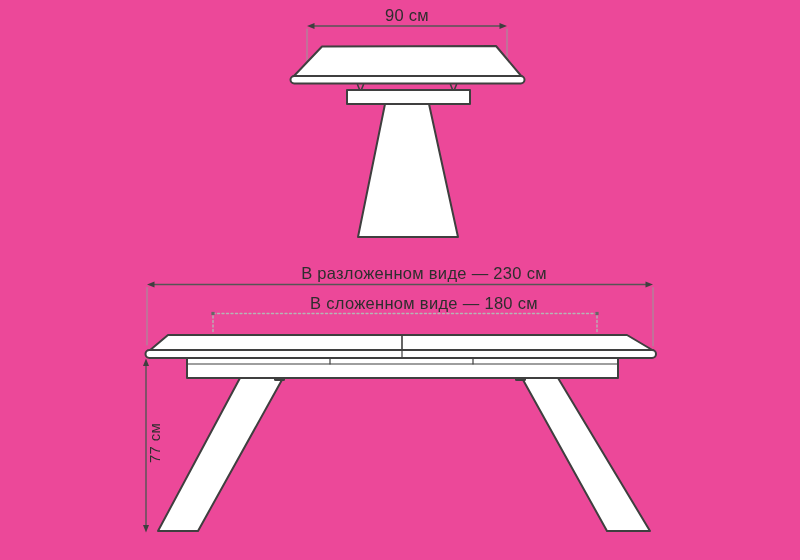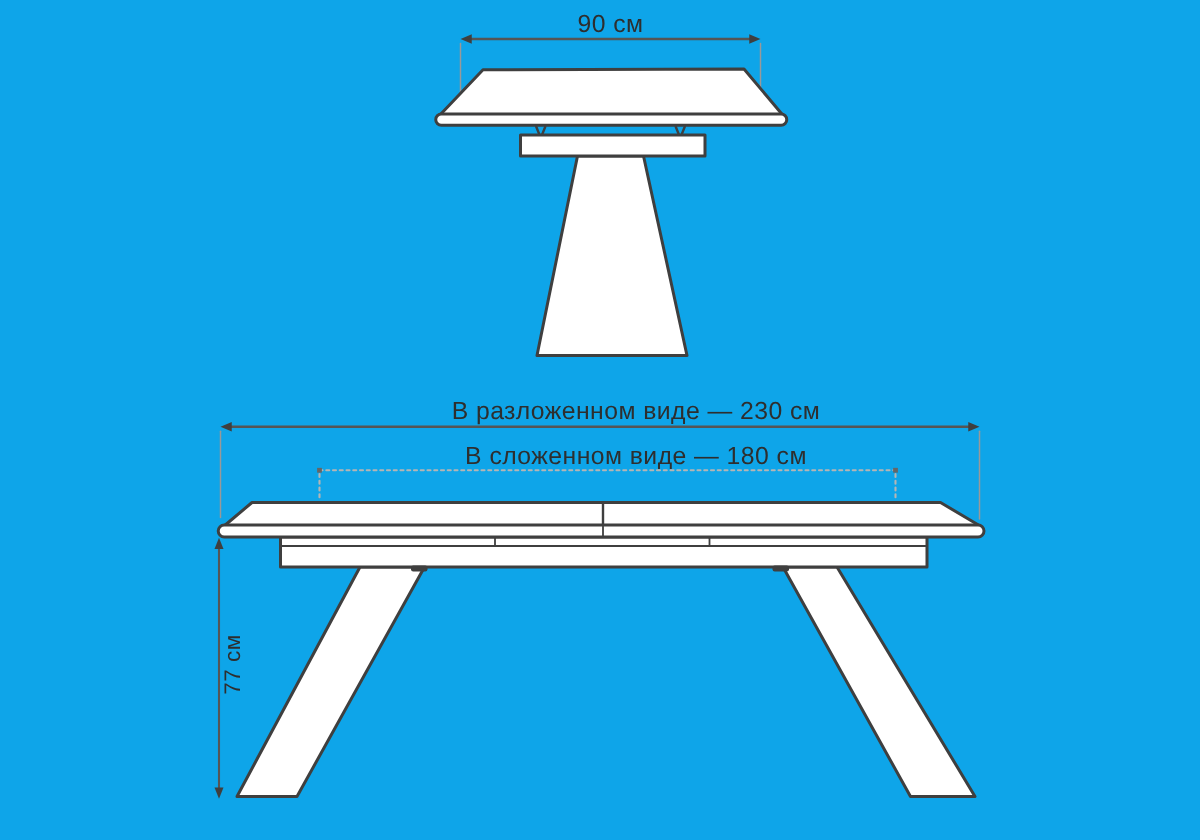--- a/index.html
+++ b/index.html
@@ -4,21 +4,21 @@
 <style>
   html, body {
     margin: 0;
     padding: 0;
     background: #ffffff;
   }
   .stage {
     position: relative;
     width: 800px;
     height: 560px;
-    background: #0ea5e9;
+    background: #ec4899;
     overflow: hidden;
     font-family: "Liberation Sans", sans-serif;
   }
   svg text {
     font-family: "Liberation Sans", sans-serif;
     fill: #2e2e2e;
     letter-spacing: 0.3px;
   }
   .dim-label { font-size: 16.5px; }
   .dim-label-small { font-size: 15px; }

